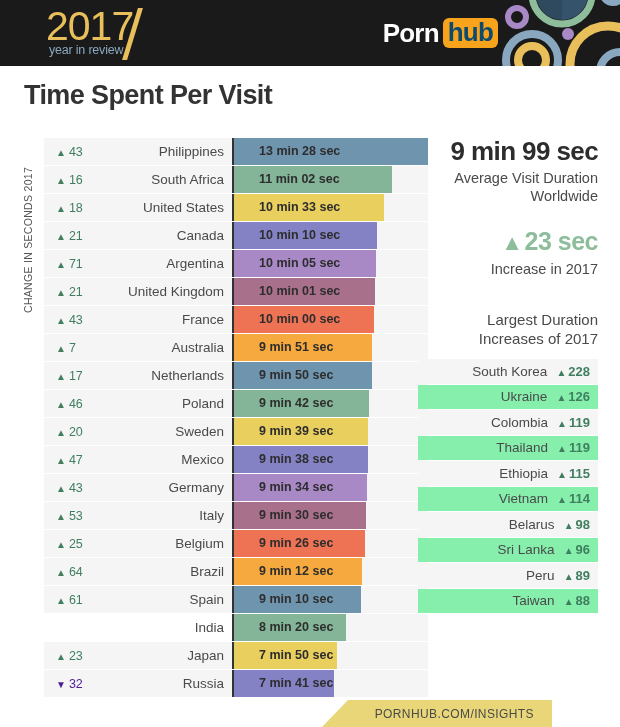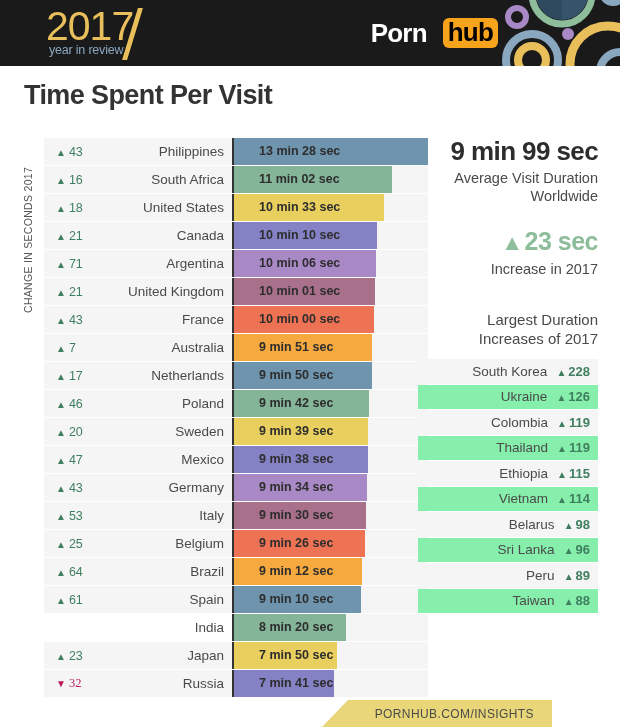--- a/index.html
+++ b/index.html
@@ -73,27 +73,27 @@
   }
   .ph-porn {
     color: #ffffff;
     font-size: 26px;
     font-weight: bold;
     letter-spacing: -0.8px;
     line-height: 28px;
   }
   .ph-hub {
     background: #f8a31c;
-    color: #000000;
+    color: #0c4a6e;
     font-size: 26px;
     font-weight: bold;
     letter-spacing: -0.8px;
     line-height: 28px;
     padding: 0px 5px 2px 5px;
-    margin-left: 16px;
+    margin-left: 4px;
     border-radius: 6px;
   }
   .circles {
     position: absolute;
     right: -10px;
     top: -28px;
     width: 160px;
     height: 110px;
   }
 
@@ -145,21 +145,21 @@
   .row.plain { background: #ffffff; }
   .chg {
     width: 52px;
     flex: 0 0 52px;
     font-size: 12.5px;
     color: #3f7f5f;
     padding-left: 12px;
     box-sizing: border-box;
     white-space: nowrap;
   }
-  .chg.down { color: #be185d; font-family: Liberation Serif, serif; }
+  .chg.down { color: #4c1d95; }
   .tri {
     font-size: 10px;
     margin-right: 3px;
     display: inline-block;
   }
   .cname {
     flex: 1 1 auto;
     text-align: right;
     font-size: 13.5px;
     color: #4a4a4a;
@@ -362,21 +362,21 @@
           <div class="bartrack">
             <div class="bar" style="width: 143px; background: rgb(132, 129, 196);"></div>
             <div class="bartext">10 min 10 sec</div>
           </div>
         </div>
         <div class="row alt">
           <div class="chg"><span class="tri">▲</span><span>71</span></div>
           <div class="cname">Argentina</div>
           <div class="bartrack">
             <div class="bar" style="width: 142px; background: rgb(169, 136, 198);"></div>
-            <div class="bartext">10 min 06 sec</div>
+            <div class="bartext">10 min 05 sec</div>
           </div>
         </div>
         <div class="row alt">
           <div class="chg"><span class="tri">▲</span><span>21</span></div>
           <div class="cname">United Kingdom</div>
           <div class="bartrack">
             <div class="bar" style="width: 141px; background: rgb(168, 112, 139);"></div>
             <div class="bartext">10 min 01 sec</div>
           </div>
         </div>

